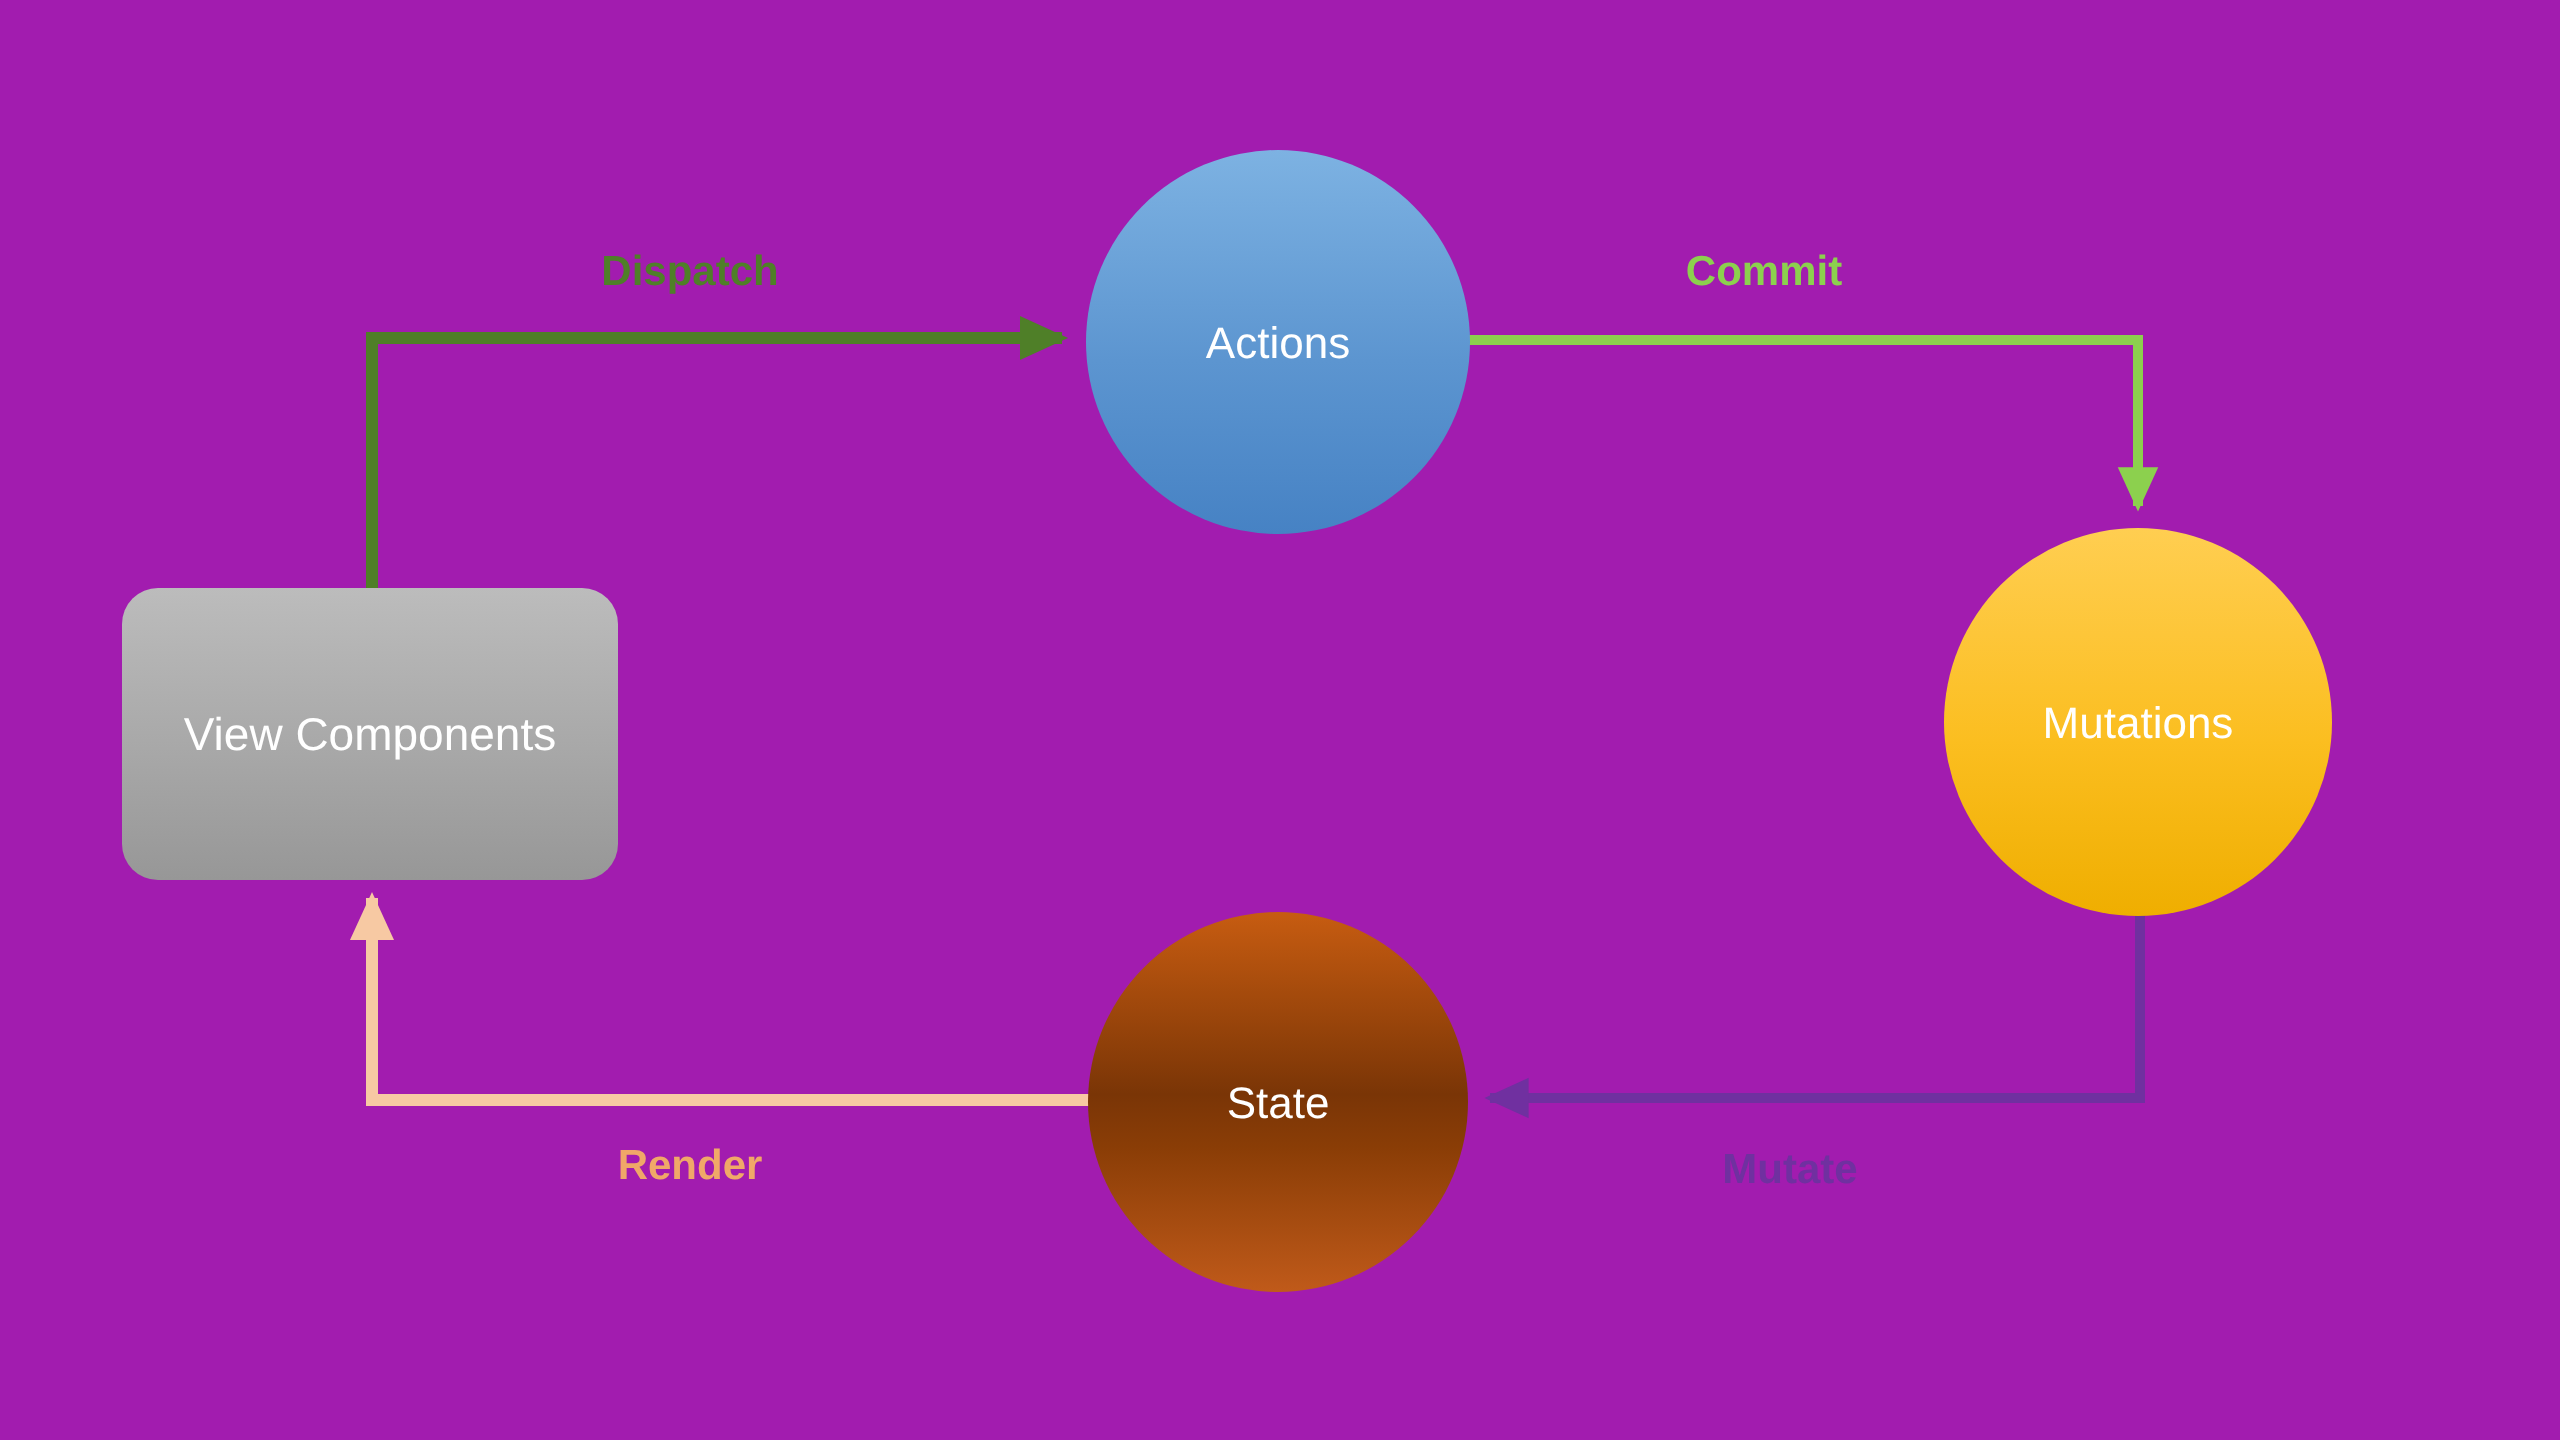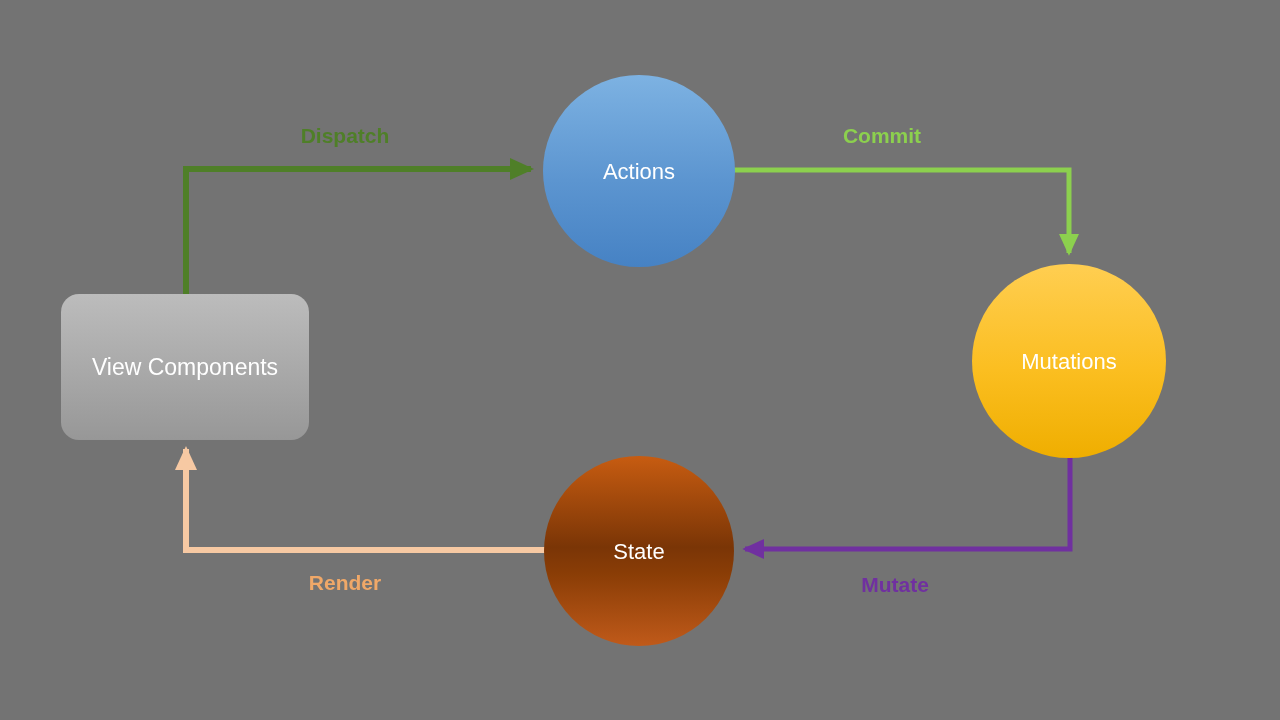--- a/index.html
+++ b/index.html
@@ -10,21 +10,21 @@
   body {
     width: 1280px;
     height: 720px;
     overflow: hidden;
     font-family: "Liberation Sans", sans-serif;
   }
   #diagram-root {
     position: relative;
     width: 1280px;
     height: 720px;
-    background: #737373;
+    background: #a21caf;
   }
   svg#flow-svg {
     position: absolute;
     top: 0;
     left: 0;
     width: 1280px;
     height: 720px;
     display: block;
   }
   .node-label {

